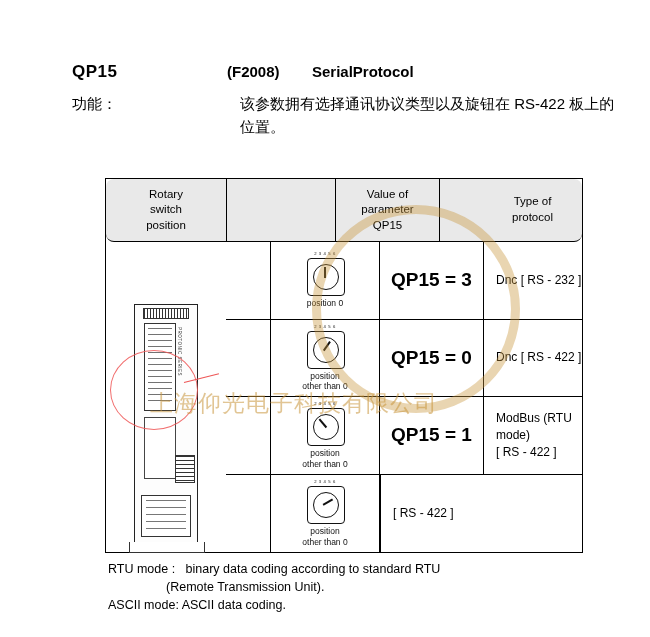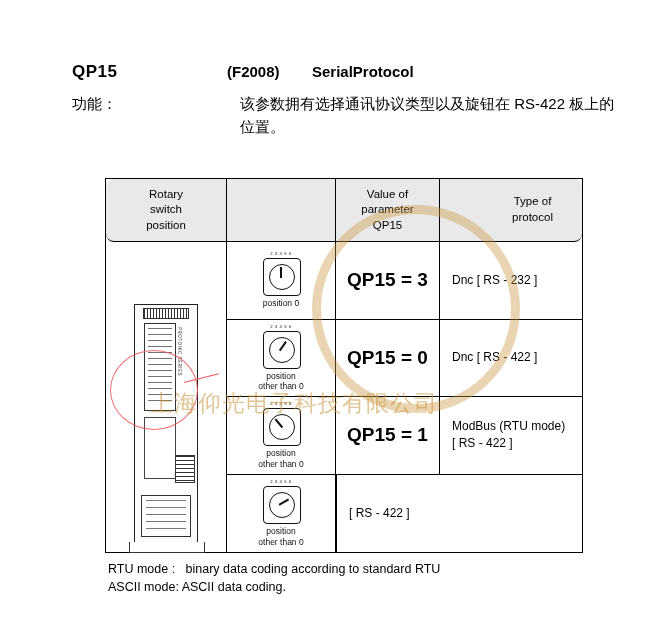--- a/index.html
+++ b/index.html
@@ -117,20 +117,21 @@
     box-sizing: border-box;
     font-size: 12px;
   }
   .cell-switch {
     width: 110px;
     flex: 0 0 110px;
     border-left: 1px solid #000;
     border-right: 1px solid #000;
     flex-direction: column;
     justify-content: center;
+    margin-left: 44px;
   }
   .cell-value {
     width: 103px;
     flex: 0 0 103px;
     justify-content: center;
     font-size: 19px;
     font-weight: bold;
   }
   .cell-proto {
     flex: 1 1 auto;
@@ -521,14 +522,15 @@
   </div>
 </div>
 
 <div class="watermark">
   <div class="wm-ring"></div>
   <div class="wm-text">上海仰光电子科技有限公司</div>
 </div>
 
 <div class="notes">
   <div class="note-line">RTU mode :   binary data coding according to standard RTU</div>
+  <div class="note-line note-indent">(Remote Transmission Unit).</div>
   <div class="note-line">ASCII mode: ASCII data coding.</div>
 </div>
 
 </body></html>

